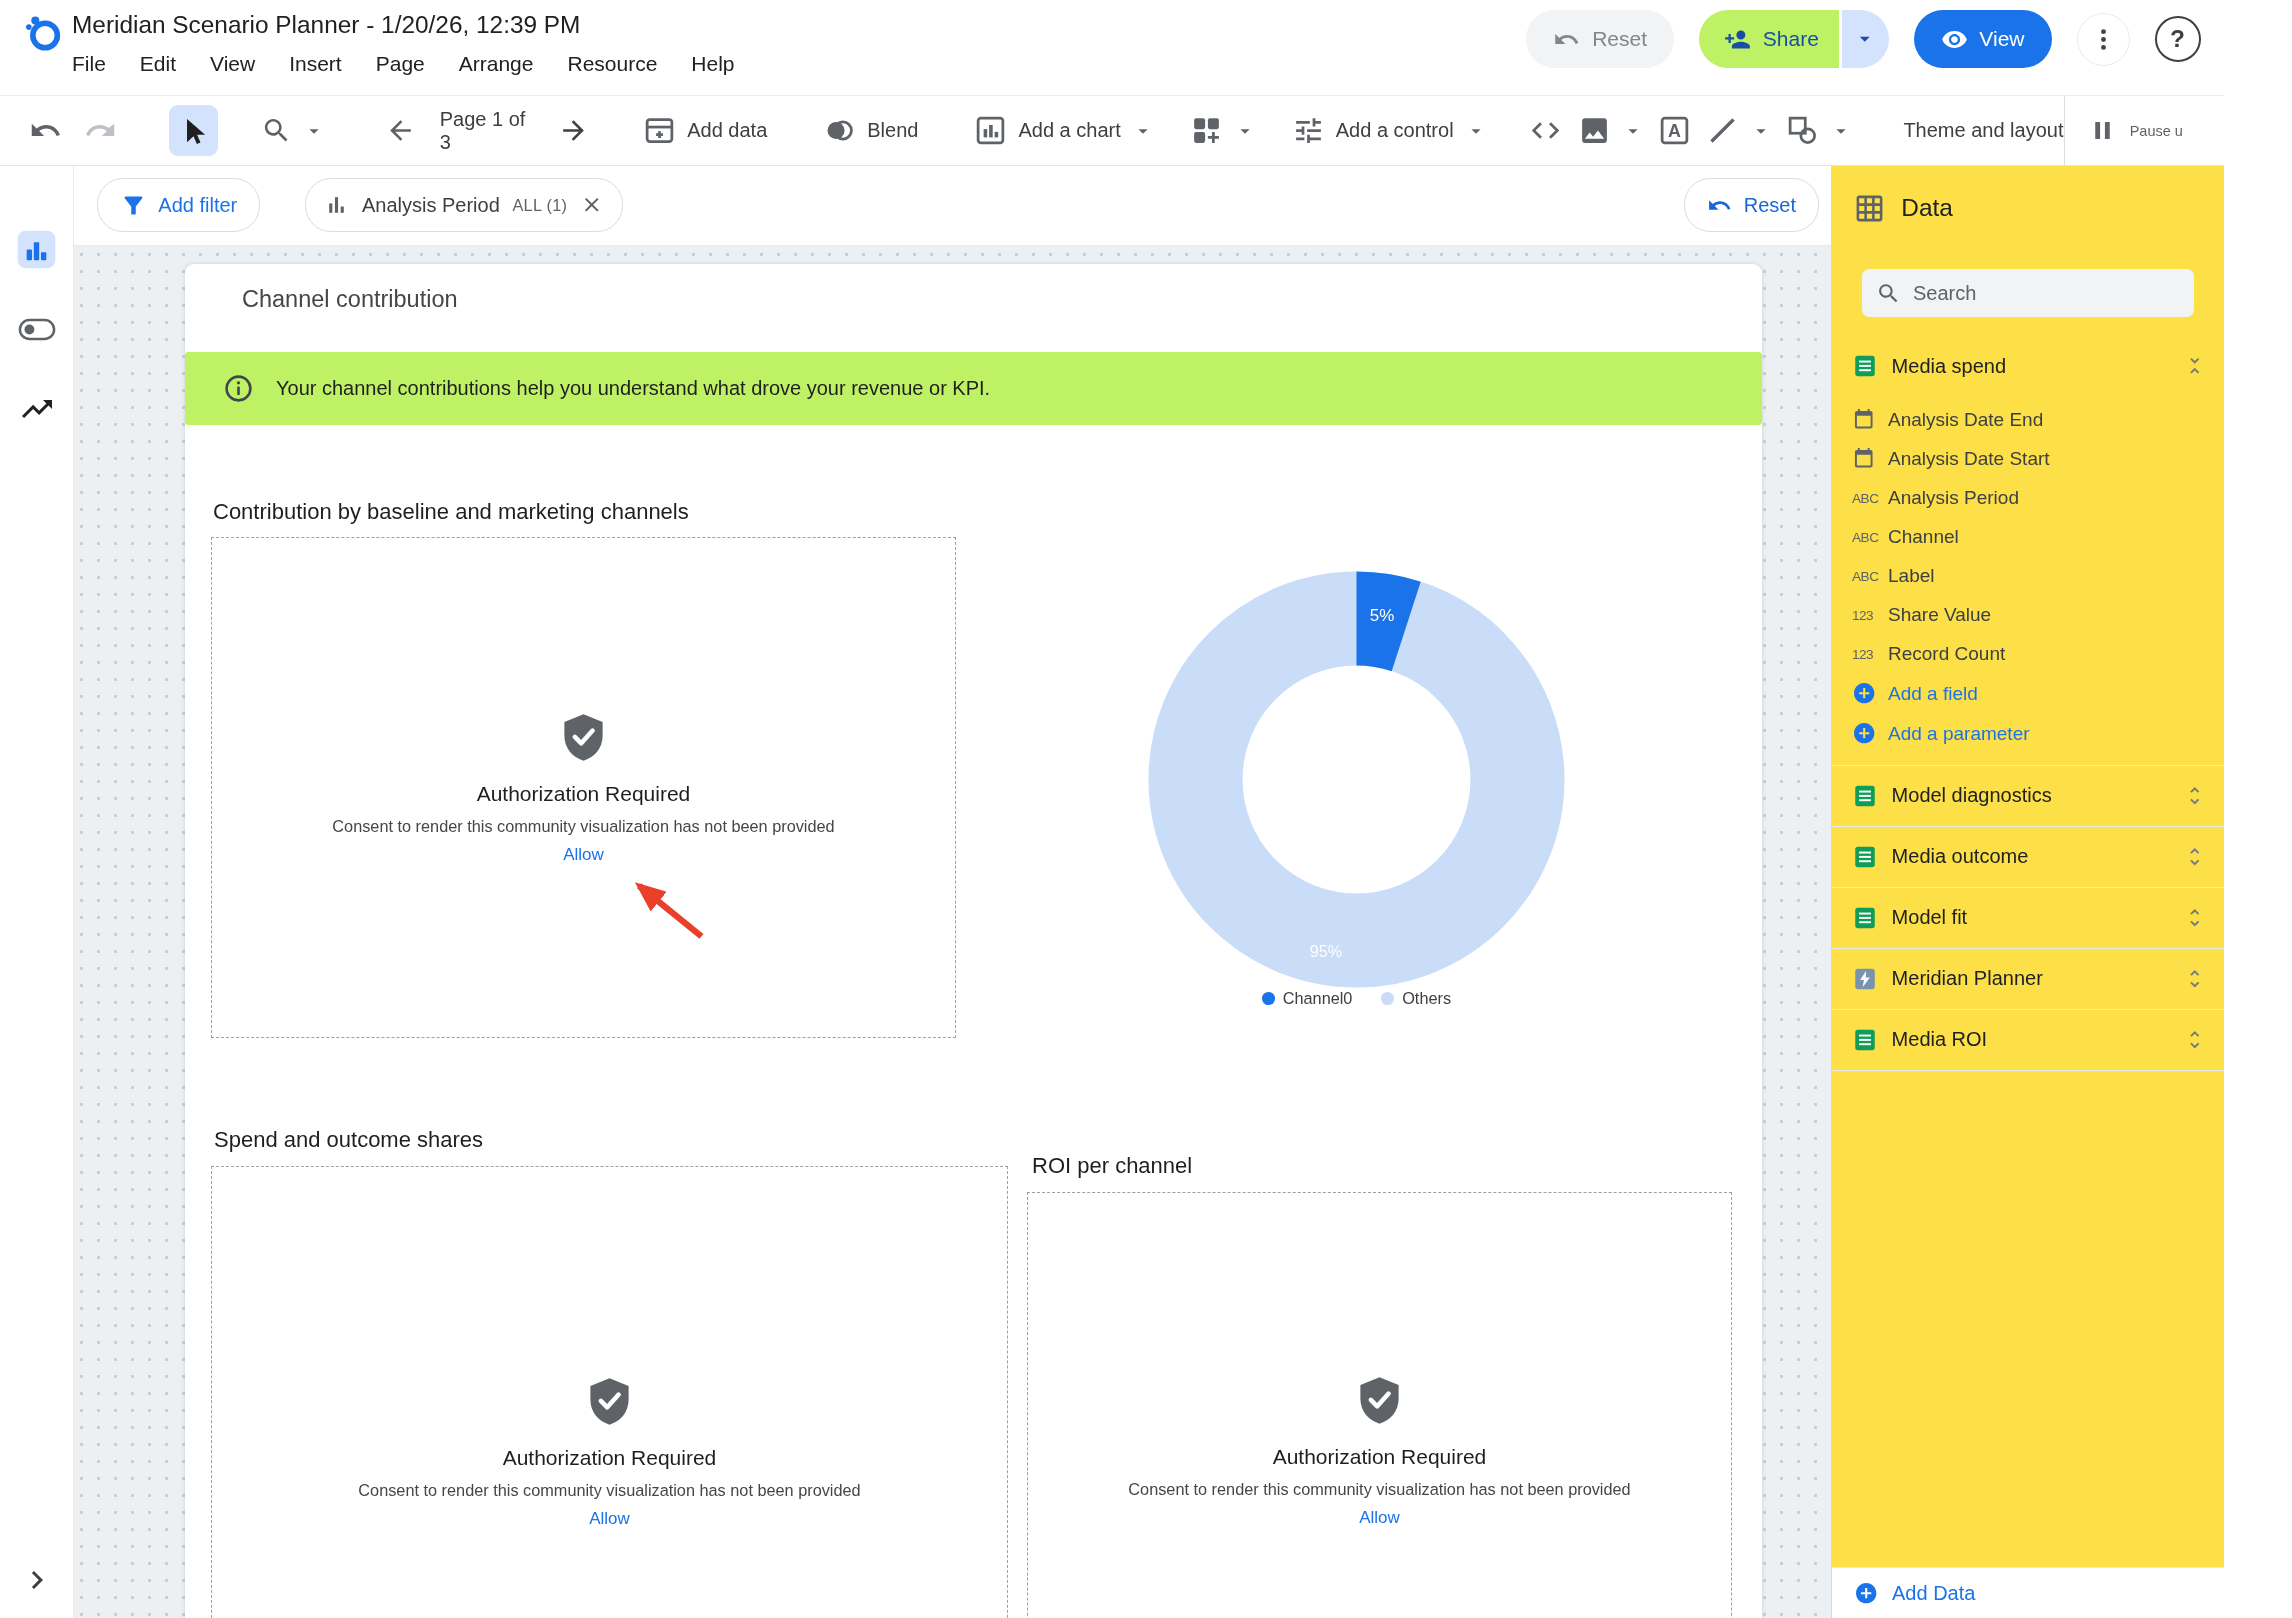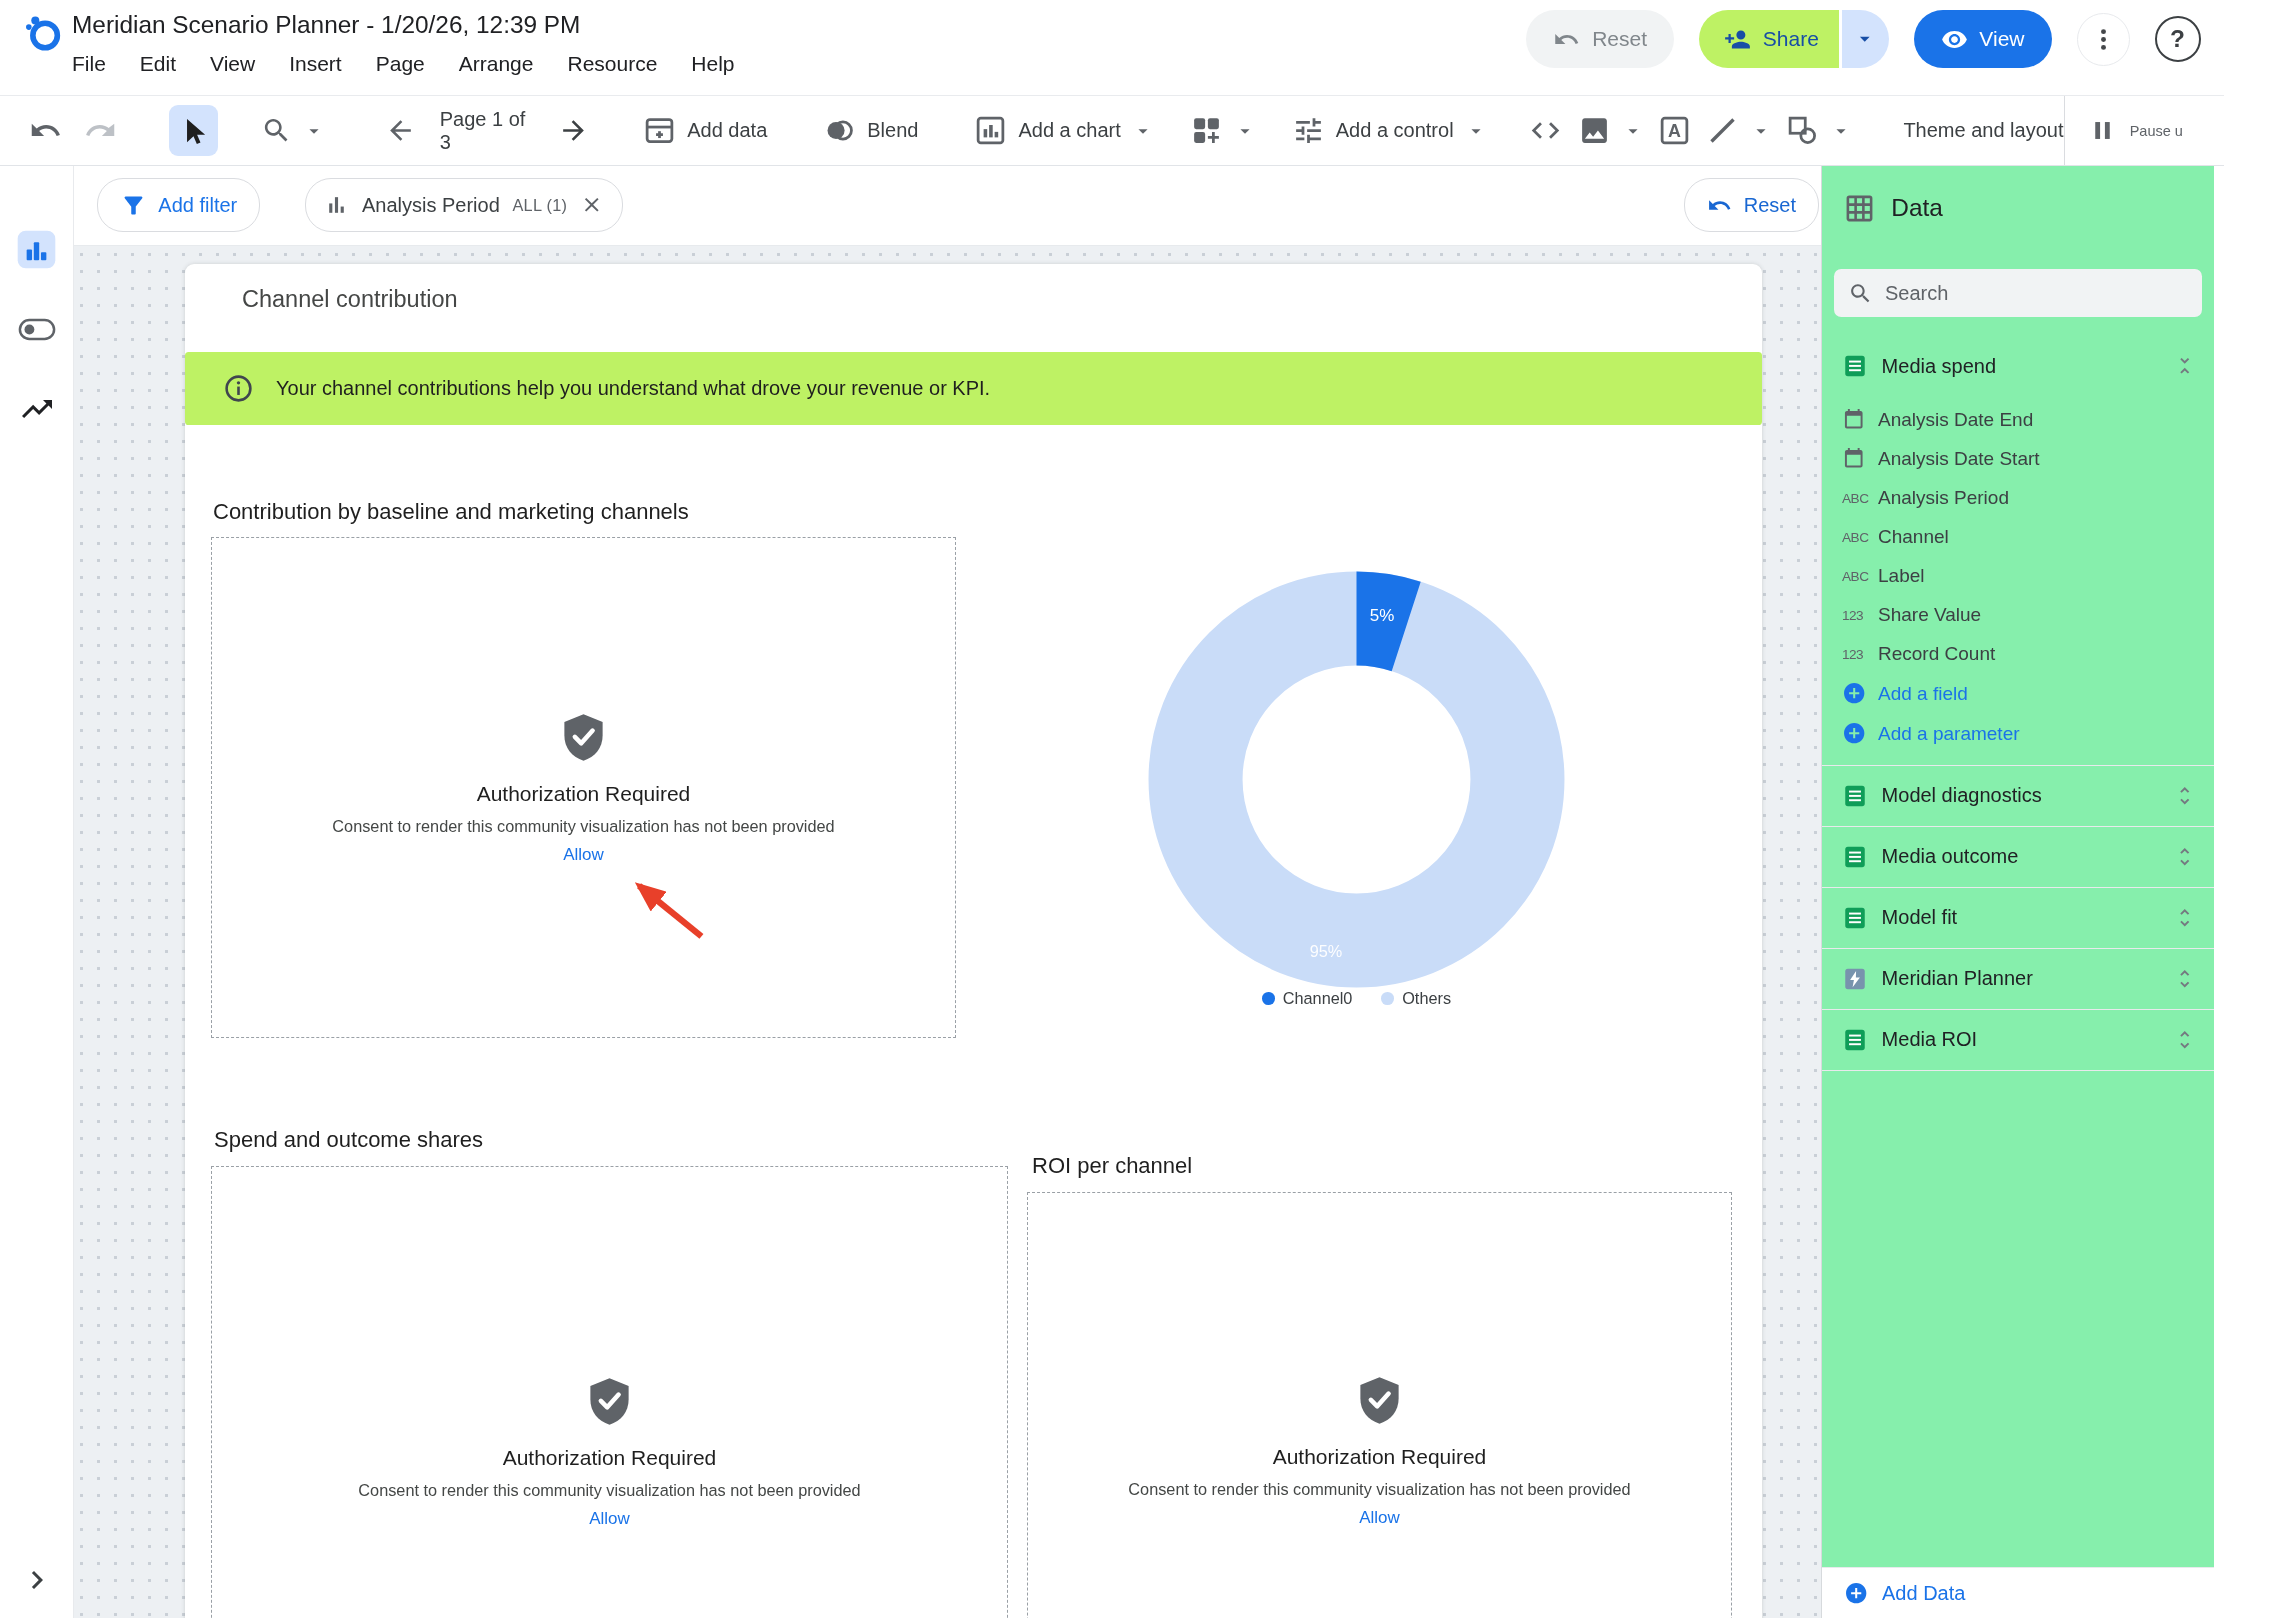--- a/index.html
+++ b/index.html
@@ -29,21 +29,21 @@
   .tool-select{width:51px;height:51px;border-radius:9px;background:#d3e3fd;display:flex;align-items:center;justify-content:center;color:#1f1f1f}
   .caret{color:#5f6368}
   .pagenav{display:flex;align-items:center;gap:23.5px;color:#5f6368}
   .pagenav .lbl{font-size:20px;color:#3c4043}
   .pause-zone{margin-left:auto;height:100%;border-left:0.9px solid #dadce0;display:flex;align-items:center;gap:12.7px;padding-left:23.5px;color:#5f6368;min-width:136px}
 
   
   .leftrail{position:absolute;top:165px;left:0;width:73px;bottom:0;background:#fff;border-right:0.9px solid #e8eaed;z-index:4}
   .rail-ic{position:absolute;left:0;width:73px;display:flex;justify-content:center;cursor:pointer}
   .workspace{position:absolute;top:165px;left:73px;width:1827px;bottom:0}
-  .datapanel{position:absolute;top:165px;right:10px;width:392px;bottom:0;background:#86efac;border-left:0.9px solid #d7dadd;z-index:4}
+  .datapanel{position:absolute;top:165px;right:0;width:392px;bottom:0;background:#fde047;border-left:0.9px solid #d7dadd;z-index:4}
 
   
   .filterbar{position:relative;height:81px;background:#fff;border-bottom:0.9px solid #e7eaed;display:flex;align-items:center;padding:0 27px 0 23.5px;box-sizing:border-box}
   .fpill{display:flex;align-items:center;gap:11.8px;height:52px;border:0.9px solid #dadce0;border-radius:26px;padding:0 22px;background:#fff;cursor:pointer;white-space:nowrap}
   .fpill .blue{color:#1a73e8;font-size:20px}
   .chip{margin-left:45px;display:flex;align-items:center;gap:12.7px;height:52px;border:0.9px solid #dadce0;border-radius:26px;padding:0 18px;background:#fff;cursor:pointer;white-space:nowrap}
   .chip .name{font-size:20px;color:#3c4043}
   .chip .val{font-size:16.3px;color:#5f6368;letter-spacing:0.3px}
   .fb-right{margin-left:auto;display:flex;align-items:center;gap:27px}
   .fpill.resetf .blue{color:#1967d2}
@@ -69,21 +69,21 @@
   .legend{position:absolute;left:959px;top:725px;width:425px;display:flex;justify-content:center;gap:29px;align-items:center}
   .leg-item{display:flex;align-items:center;gap:8.1px;cursor:pointer}
   .leg-item .dot{width:12.7px;height:12.7px;border-radius:50%}
   .leg-item .t{font-size:16.3px;color:#3c4043}
   .annot{position:absolute;left:407px;top:570px;pointer-events:none}
   .scrollthumb{position:absolute;left:1809px;top:566px;width:11.8px;height:446px;border-radius:6.3px;background:#9aa0a6;opacity:.75;cursor:pointer}
 
   
   .dp-header{display:flex;align-items:center;gap:16.3px;padding:25px 0 0 22px;height:36px;color:#202124}
   .dp-header .t{font-size:24.4px}
-  .dp-search{position:relative;margin:43px 12px 0;height:48px}
+  .dp-search{position:relative;margin:43px 30px 0;height:48px}
   .dp-search input{width:100%;height:48px;box-sizing:border-box;border:none;outline:none;background:#f1f3f4;border-radius:7.2px;padding:0 14.5px 0 51px;font-size:20px;color:#3c4043;font-family:"Liberation Sans",sans-serif}
   .dp-search input::placeholder{color:#5f6368}
   .dp-search .sic{position:absolute;left:13.6px;top:11.8px;color:#5f6368}
   .src-row{display:flex;align-items:center;gap:13.6px;padding:0 18px 0 20px;cursor:pointer}
   .src-row .nm{font-size:20px;color:#202124;white-space:nowrap;overflow:hidden;text-overflow:ellipsis}
   .src-row .unfold{margin-left:auto;color:#747980}
   .primary-row{height:51px;margin-top:23.5px}
   .fieldlist{margin-top:9px}
   .field-row{display:flex;align-items:center;height:39px;padding-left:20px;cursor:pointer}
   .field-row .fic{width:36px;display:flex;align-items:center;color:#5f6368}

